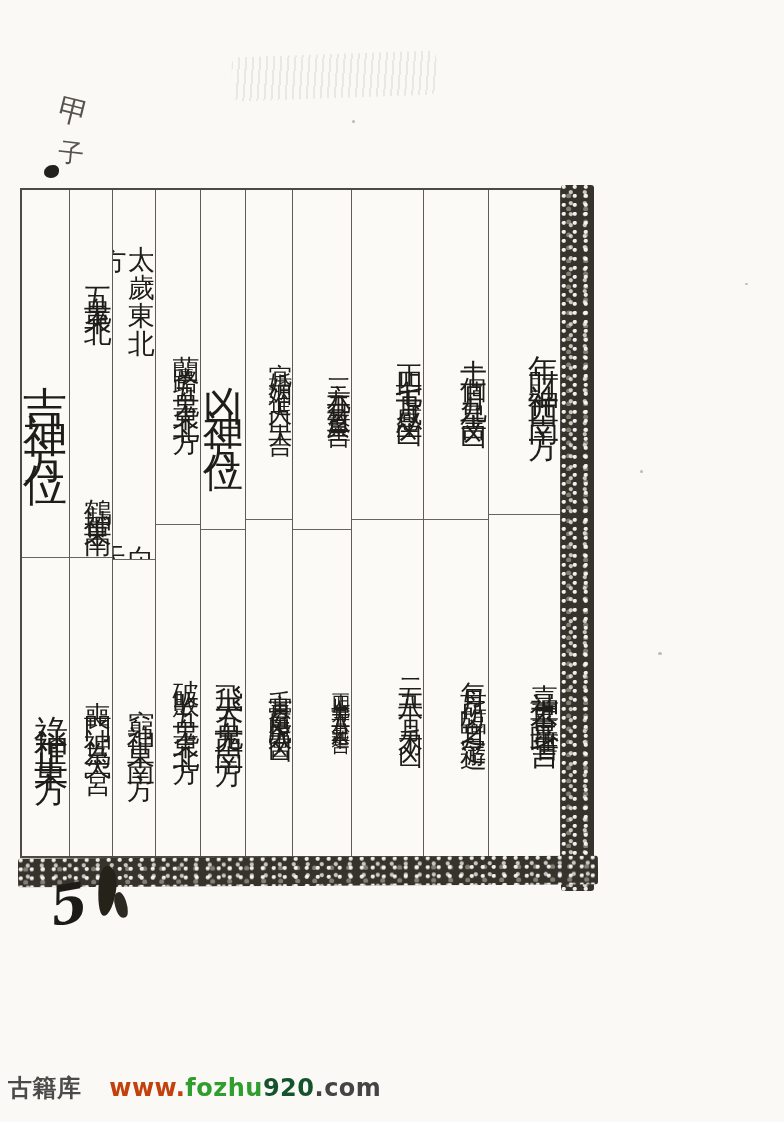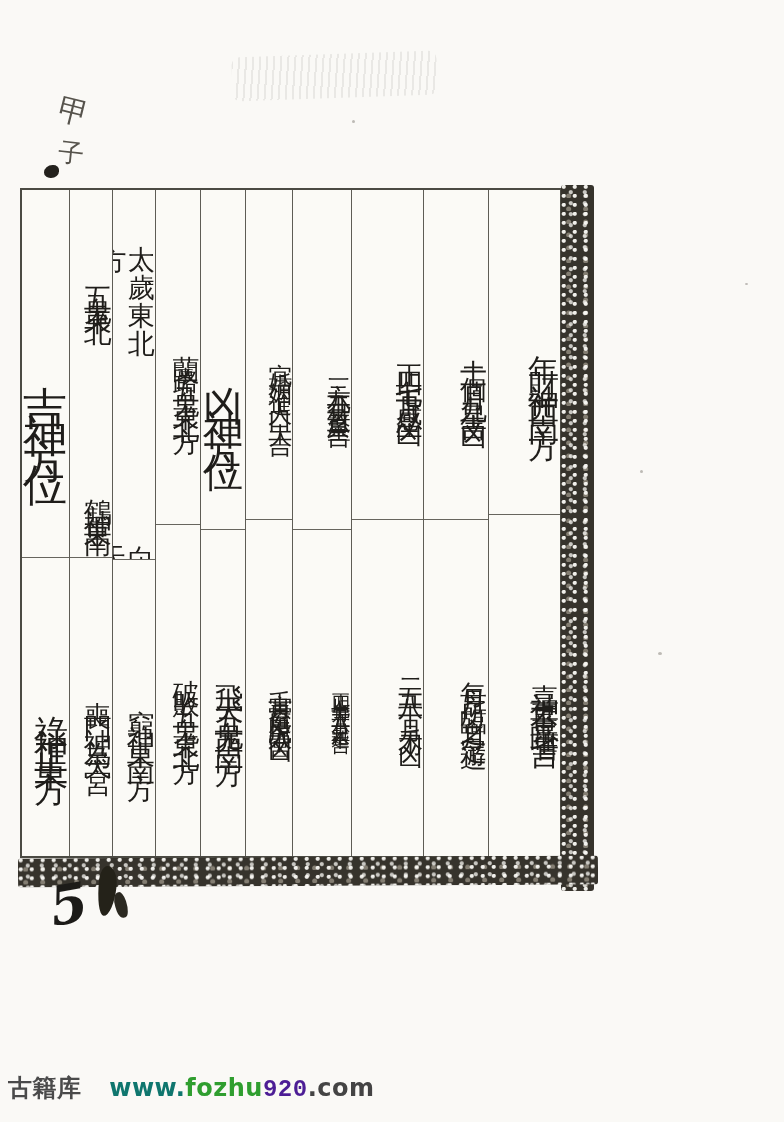--- a/index.html
+++ b/index.html
@@ -194,16 +194,16 @@
   <div class="band-right mottle"></div>
   <div class="band-bottom mottle"></div>
 
   <div class="page-mark">5</div>
   <div class="mark-blob"></div>
   <div class="mark-blob2"></div>
 
   <div class="watermark">
     <span id="wm-lib" style="color: rgb(74, 74, 74);">古籍库</span>
     <span style="display:inline-block;width:10px;"></span>
-    <span id="wm-www" style="color: #0f766e;">www.</span><span id="wm-green" style="color: rgb(47, 158, 47);">fozhu</span><span id="wm-red" style="color: #4c1d95; font-family: Liberation Mono, monospace;">920</span><span id="wm-com" style="color: rgb(68, 68, 68);">.com</span>
+    <span id="wm-www" style="color: #c2410c;">www.</span><span id="wm-green" style="color: rgb(47, 158, 47);">fozhu</span><span id="wm-red" style="color: #14532d;">920</span><span id="wm-com" style="color: rgb(68, 68, 68);">.com</span>
   </div>
 
 </div>
 
 </body></html>

